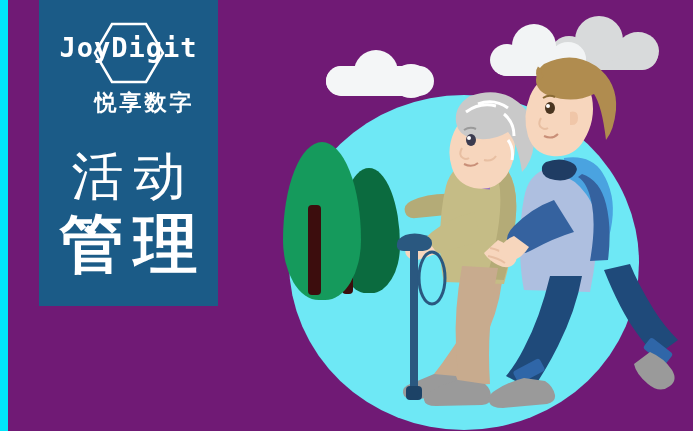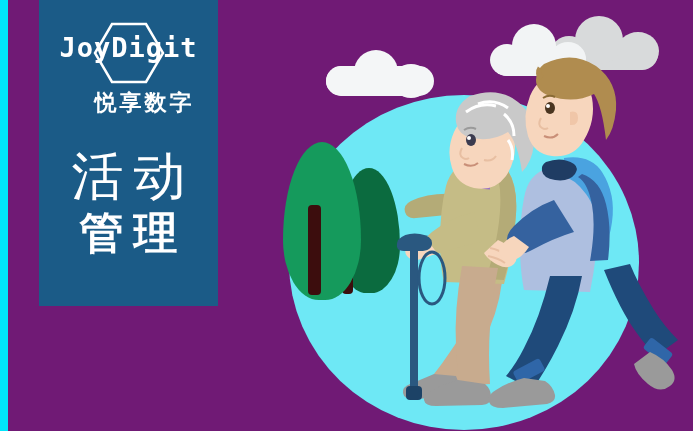--- a/index.html
+++ b/index.html
@@ -73,21 +73,21 @@
   #logoSub{
     position:absolute;left:16px;top:70px;width:160px;text-align:center;
     color:#ffffff;font-size:22px;font-weight:bold;letter-spacing:3px;
     font-family:"DejaVu Sans","Liberation Sans",sans-serif;
   }
   #titleBlock{
     margin-top:10px;width:100%;text-align:center;color:#ffffff;
     font-family:"DejaVu Sans","Liberation Sans",sans-serif;
   }
   #titleBlock .line1{font-size:52px;font-weight:400;letter-spacing:10px;line-height:1.18;padding-left:10px;}
-  #titleBlock .line2{font-size:44px;font-weight:bold;letter-spacing:10px;line-height:1.18;padding-left:10px;}
+  #titleBlock .line2{font-size:64px;font-weight:bold;letter-spacing:10px;line-height:1.18;padding-left:10px;}
 </style>
 </head>
 <body>
 
 <div id="stage">
 
   <div class="bg-circle"></div>
 
   <div class="cloud" id="cloudL">
     <i class="base"></i>

